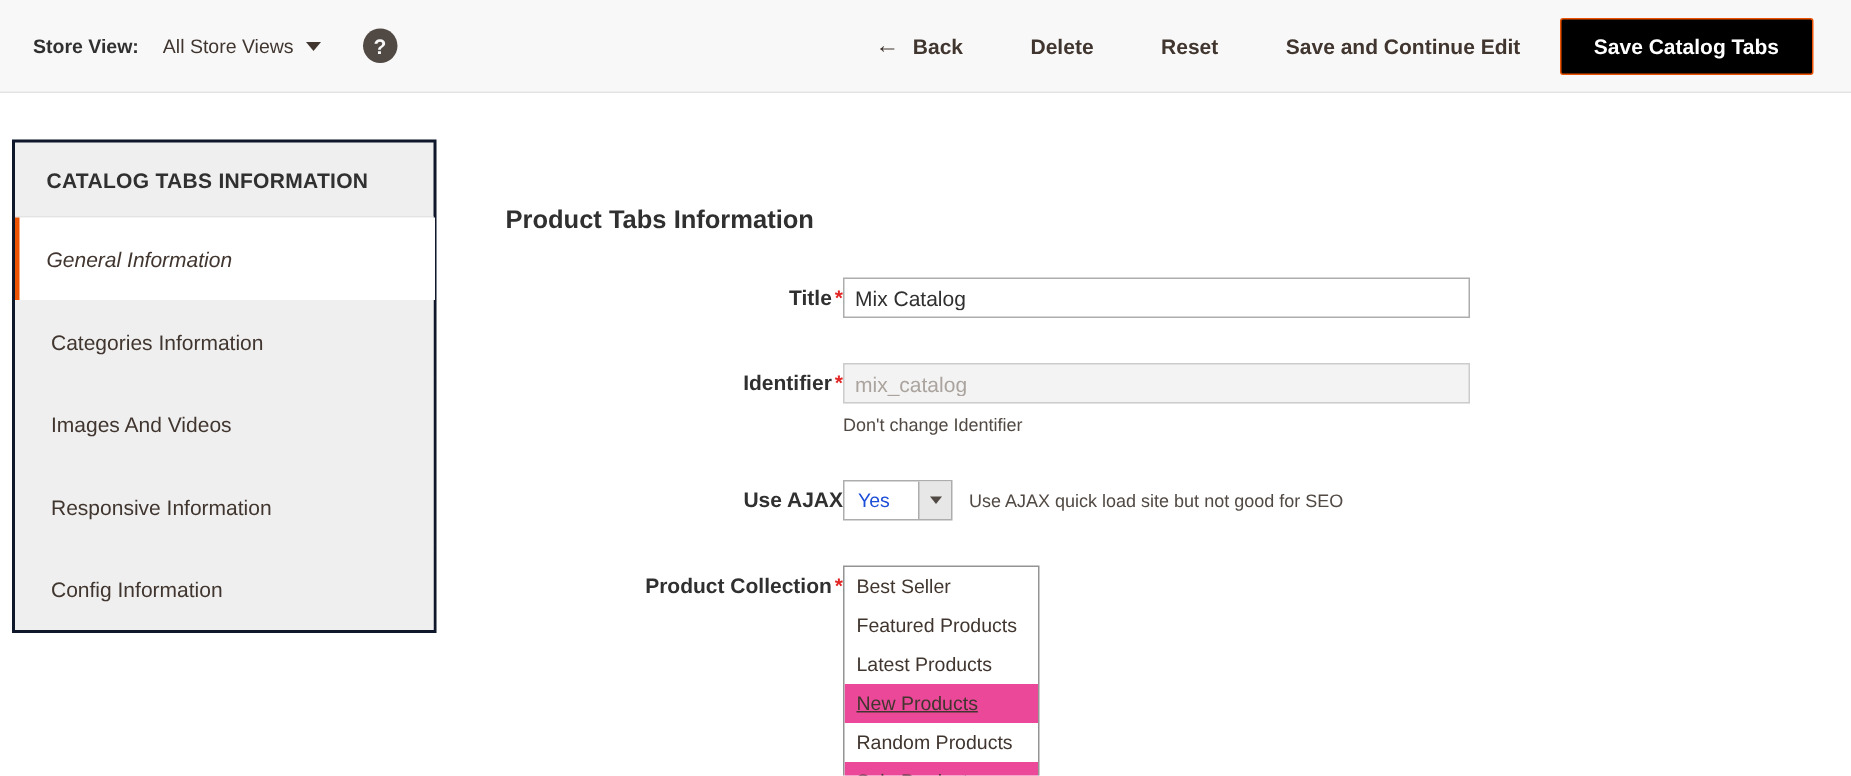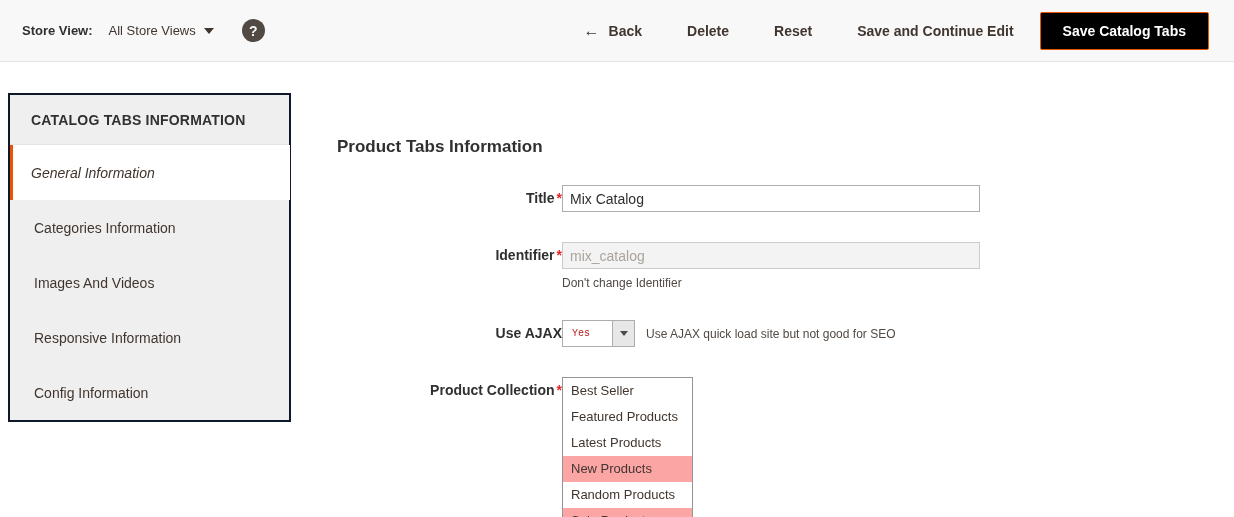--- a/index.html
+++ b/index.html
@@ -54,30 +54,30 @@
   .control-inline { display:flex; align-items:center; }
 
   .text-input { width:418px; height:27px; border:1px solid #adadad; padding:0 7px;
                 font-family:inherit; font-size:14px; color:#303030; background:#ffffff; }
   .text-input:disabled, .text-input.disabled { background:#f3f3f3; border-color:#cccccc; color:#aba49e; }
   .field-note { margin-top:7px; font-size:12px; color:#514943; }
   .inline-note { margin-left:11px; font-size:12px; color:#514943; }
 
   .select-box { width:73px; height:27px; border:1px solid #adadad; background:#ffffff;
                 display:flex; align-items:stretch; cursor:pointer; }
-  .select-value { flex:1; display:flex; align-items:center; padding-left:9px; font-size:10px; color:#b91c1c;font-family:Liberation Mono, monospace; }
+  .select-value { flex:1; display:flex; align-items:center; padding-left:9px; font-size:13px; color:#1d4ed8; }
   .select-arrow { width:22px; background:#e7e7e7; border-left:1px solid #adadad;
                   display:flex; align-items:center; justify-content:center; }
   .select-arrow .caret-down { border-left-width:4px; border-right-width:4px; border-top-width:5px;
                               margin-left:0; border-top-color:#514943; }
 
   .listbox { width:131px; height:190px; border:1px solid #949494; background:#ffffff; overflow:hidden; }
   .listbox-option { height:26px; line-height:26px; padding:0 8px; font-size:13px; color:#41362f;
                     white-space:nowrap; cursor:pointer; }
-  .listbox-option.selected { background:#fca5a5; }
+  .listbox-option.selected { background:#ec4899;text-decoration:underline; }
 </style>
 </head>
 <body>
 
 <header class="topbar">
   <div class="store-view-group">
     <span class="store-view-label">Store View:</span>
     <span class="store-switcher">
       <span class="store-switcher-value">All Store Views</span>
       <span class="caret-down"></span>

